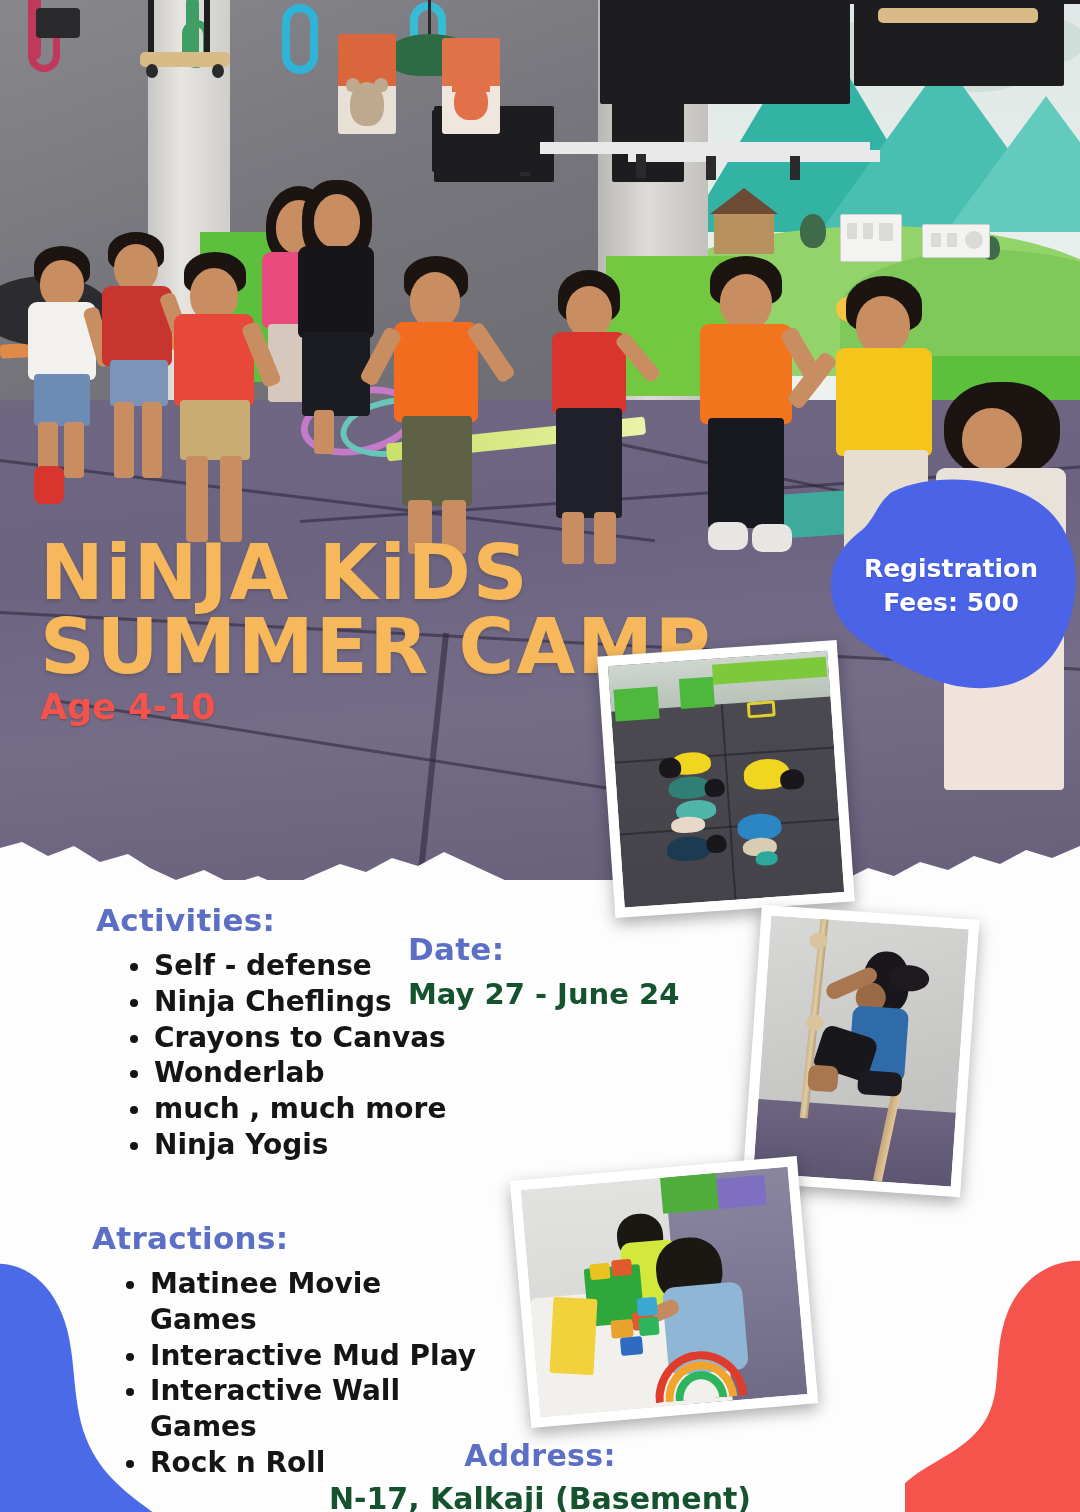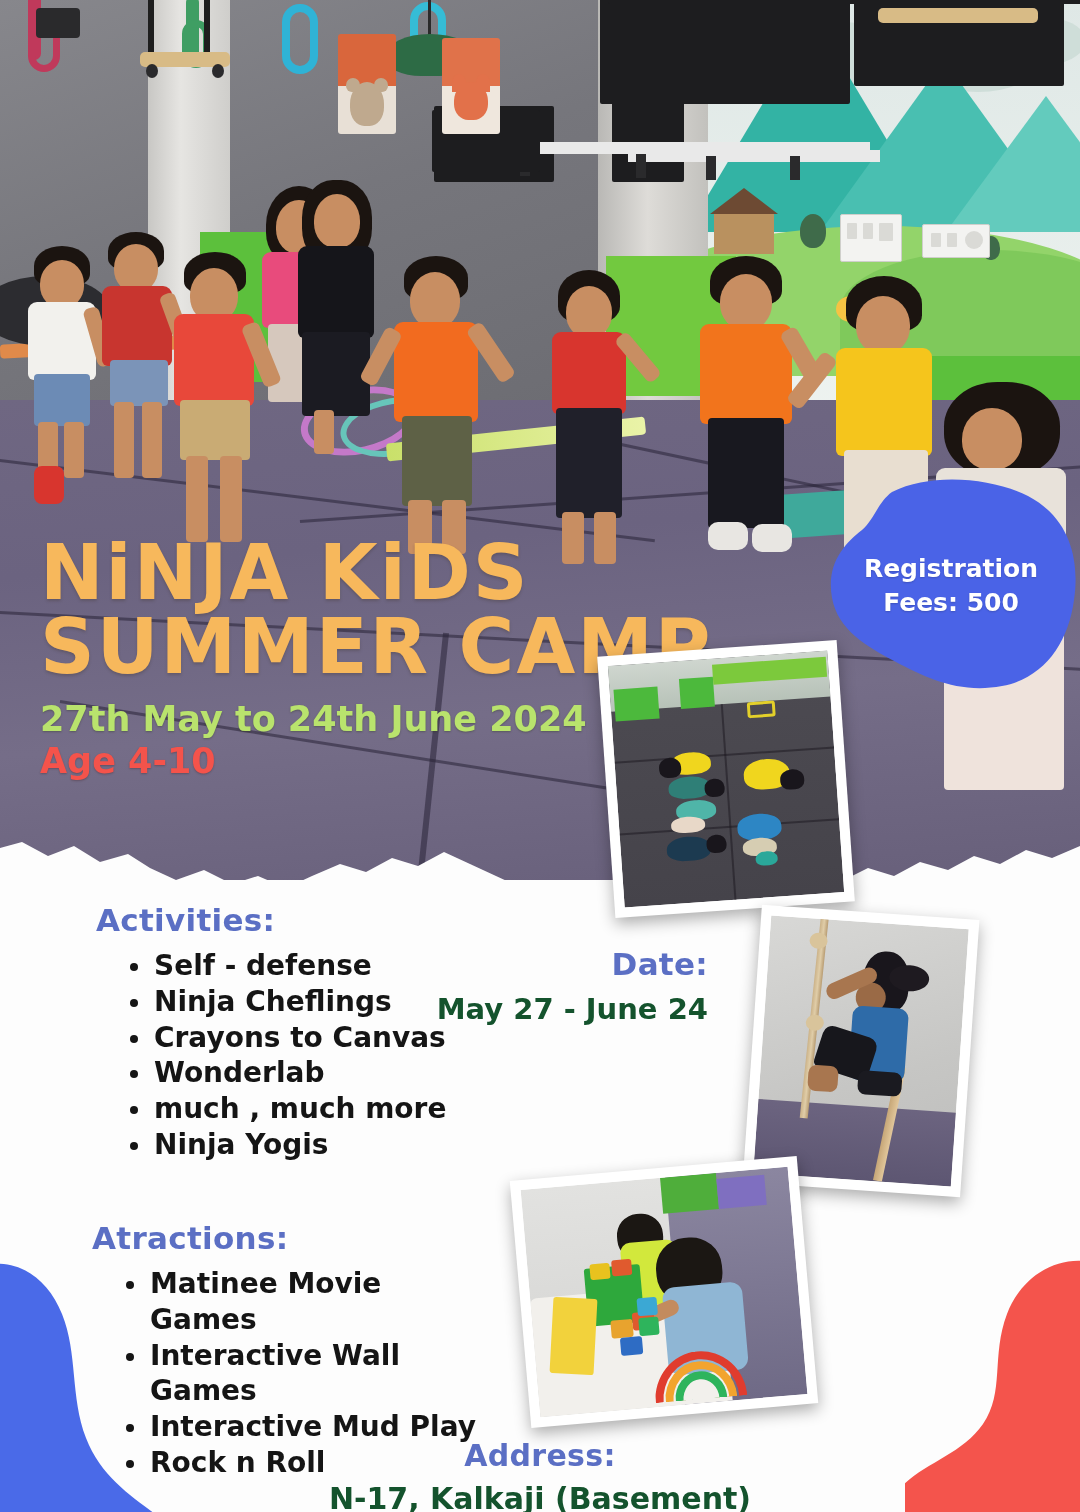--- a/index.html
+++ b/index.html
@@ -210,21 +210,21 @@
   ul.bullets li {
     position: relative; color: #151515; font-weight: 700;
     font-size: 28px; line-height: 1.28; padding-left: 30px;
   }
   ul.bullets li::before {
     content: ""; position: absolute; left: 6px; top: 15px;
     width: 8px; height: 8px; background: #151515; border-radius: 50%;
   }
   #activities-block { position: absolute; left: 96px; top: 22px; width: 360px; }
   #atractions-block { position: absolute; left: 92px; top: 340px; width: 400px; }
-  #date-block { position: absolute; left: 408px; top: 66px; width: 300px; text-align: right; }
+  #date-block { position: absolute; left: 408px; top: 51px; width: 300px; }
   #register-block { position: absolute; left: 408px; top: 162px; width: 320px; }
   #address-block { position: absolute; left: 0; top: 558px; width: 1080px; text-align: center; }
   #address-block .heading { font-size: 30px; }
   #address-block .body-text { font-size: 30px; margin-top: 8px; }
   .mt8 { margin-top: 10px; }
 
   
   .blob { position: absolute; z-index: 3; }
   #blob-bl { left: -30px; top: 1256px; width: 190px; height: 276px; }
   #blob-br { left: 905px; top: 1258px; width: 200px; height: 264px; }
@@ -430,21 +430,20 @@
     </div>
 
     <svg class="torn" viewBox="0 0 1080 110" preserveAspectRatio="none">
       <path d="M0,42 L22,36 L48,50 L74,40 L100,56 L128,48 L150,62 L176,74 L204,64 L232,78 L258,70 L286,82 L312,70 L340,58 L366,66 L392,52 L418,60 L444,46 L470,58 L496,70 L522,82 L548,74 L574,86 L600,78 L628,88 L656,80 L682,90 L708,78 L734,86 L760,72 L788,82 L814,68 L840,76 L868,62 L894,70 L920,56 L948,64 L974,50 L1000,58 L1026,44 L1052,52 L1080,40 L1080,110 L0,110 Z" fill="#fdfdfd"></path>
     </svg>
   </div>
 
   <div class="title-block">
     <div class="main-title">NiNJA KiDS</div>
     <div class="main-title">SUMMER CAMP</div>
-    <div class="title-dates">27th May to 24th June 2024</div>
     <div class="title-age">Age 4-10</div>
   </div>
 
   <div class="reg-badge">
     <svg viewBox="0 0 258 212" preserveAspectRatio="none" style="position:absolute;inset:0;width:100%;height:100%;">
       <path d="M70,14 C110,-6 170,0 206,18 C248,40 258,82 252,122 C246,166 222,200 180,208 C138,216 104,200 74,184 C44,168 16,152 10,120 C4,86 22,66 40,52 C52,42 56,24 70,14 Z" fill="#4a63e7"></path>
     </svg>
     <div class="reg-text">
       <div>Registration</div>
       <div>Fees: 500</div>
@@ -542,22 +541,22 @@
         <li>Wonderlab</li>
         <li>much , much more</li>
         <li>Ninja Yogis</li>
       </ul>
     </div>
 
     <div id="atractions-block">
       <div class="heading">Atractions:</div>
       <ul class="bullets">
         <li>Matinee Movie Games</li>
+        <li>Interactive Mud Play</li>
         <li>Interactive Wall Games</li>
-        <li>Interactive Mud Play</li>
         <li>Rock n Roll</li>
       </ul>
     </div>
 
     <div id="date-block">
       <div class="heading">Date:</div>
       <div class="body-text mt8">May 27 - June 24</div>
     </div>
 
 

